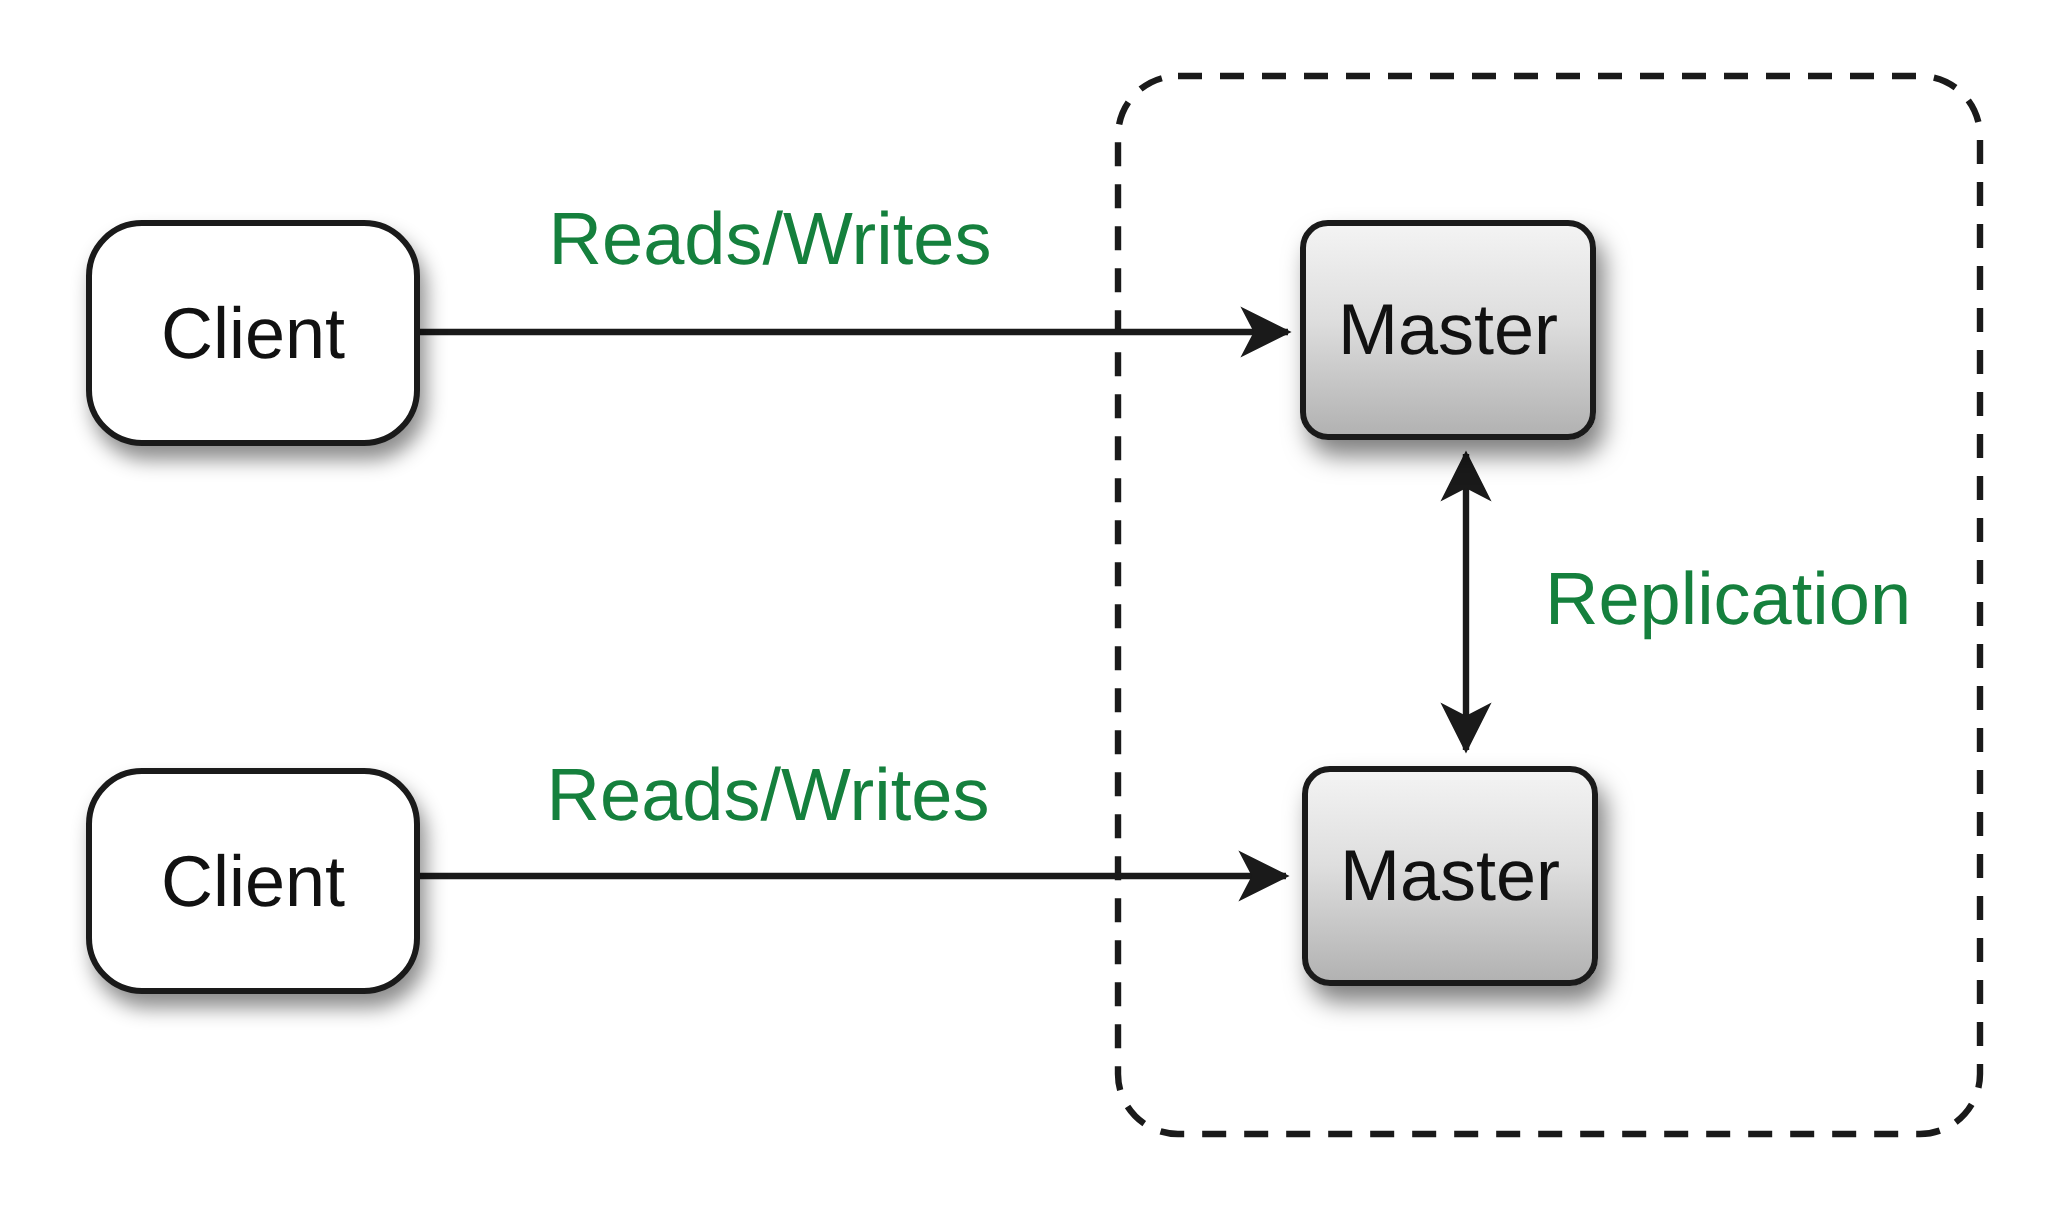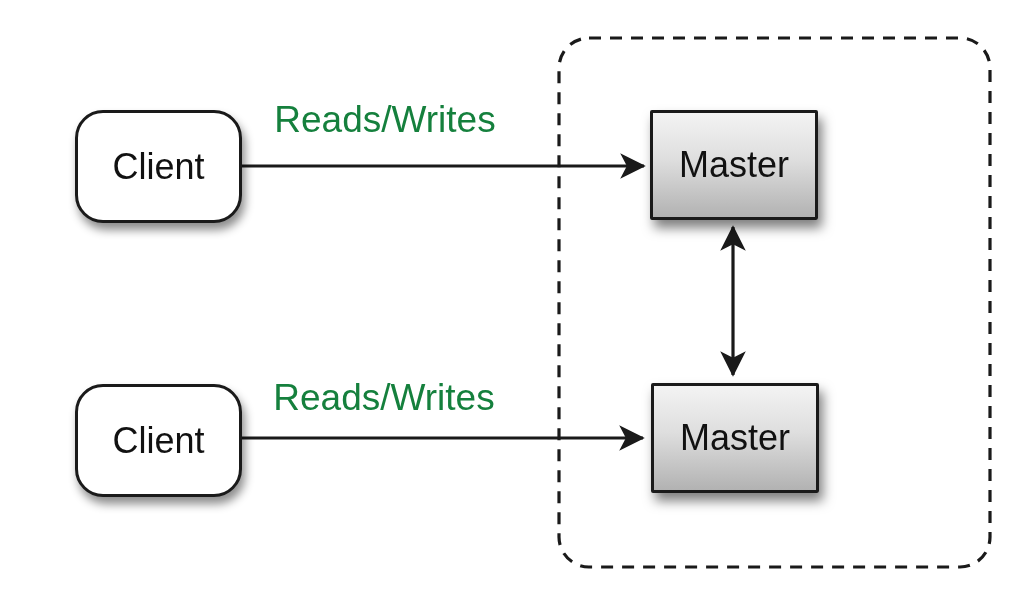--- a/index.html
+++ b/index.html
@@ -30,30 +30,29 @@
     color: #111111;
     box-sizing: border-box;
   }
   .client {
     width: 167px;
     height: 113px;
     background: #ffffff;
     border: 3.5px solid #1a1a1a;
     border-radius: 28px;
     box-shadow: 3px 7px 10px rgba(0, 0, 0, 0.45);
-    margin-left: 32px;
   }
   .client-1 { left: 43px; top: 110px; }
   .client-2 { left: 43px; top: 384px; }
   .master {
-    width: 168px;
+    width: 148px;
     height: 110px;
     background: linear-gradient(180deg, #f3f3f3 0%, #dedede 45%, #b2b2b2 100%);
     border: 3.5px solid #1a1a1a;
-    border-radius: 2px;
+    border-radius: 14px;
     box-shadow: 4px 8px 12px rgba(0, 0, 0, 0.5);
   }
   .master-1 { left: 650px; top: 110px; }
   .master-2 { left: 651px; top: 383px; }
   .edge-label {
     position: absolute;
     transform: translateX(-50%);
     font-size: 37px;
     line-height: 1.1;
     white-space: nowrap;
@@ -97,14 +96,15 @@
   </div>
 
   <div class="node master master-2">
     <span>Master</span>
   </div>
 
   <div class="edge-label rw-label-1">Reads/Writes</div>
 
   <div class="edge-label rw-label-2">Reads/Writes</div>
 
+  <div class="edge-label replication-label">Replication</div>
 
 </div>
 
 </body></html>

